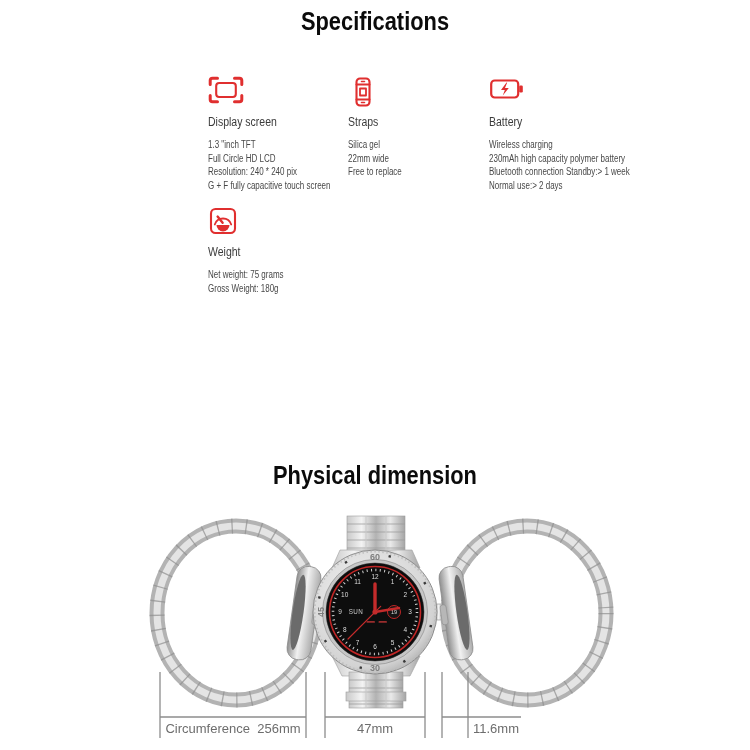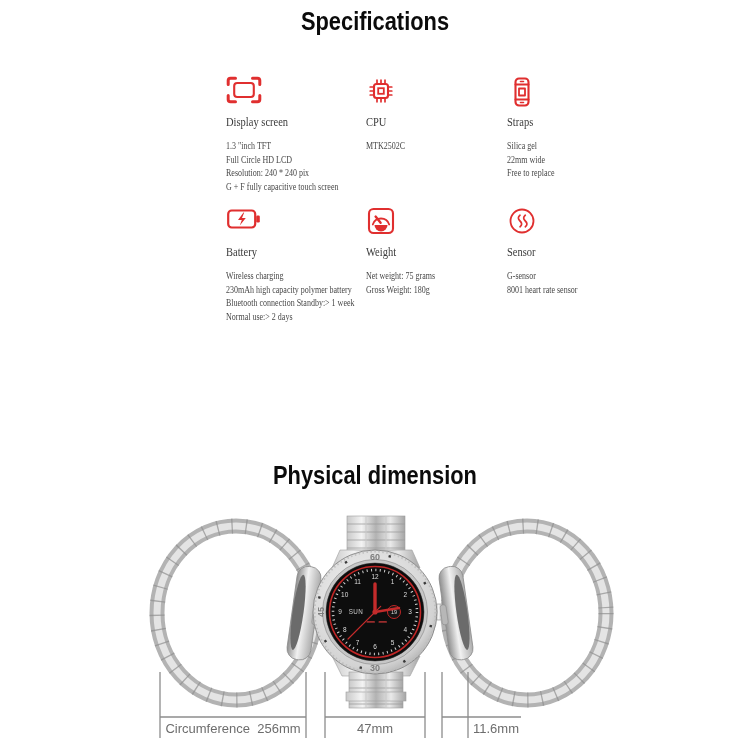--- a/index.html
+++ b/index.html
@@ -5,23 +5,23 @@
   html,body{margin:0;padding:0;background:#ffffff;}
   body{width:750px;height:750px;position:relative;overflow:hidden;
        font-family:"Liberation Sans",sans-serif;color:#454545;}
 
   .heading{position:absolute;left:0;width:750px;text-align:center;
            font-weight:bold;font-size:26px;color:#0b0b0b;
            transform:scaleX(0.84);letter-spacing:0px;}
   #spec-heading{top:6px;}
   #dim-heading{top:460px;}
 
-  .specs-grid{position:absolute;left:226px;top:76px;
+  .specs-grid{position:absolute;left:208px;top:76px;
               display:grid;grid-template-columns:140px 141px 140px;
-              grid-template-rows:130px 132px auto;font-family:Liberation Serif, serif;}
+              grid-template-rows:130px 132px auto;}
   .spec{width:140px;}
   .spec-icon{display:block;height:32px;}
   .spec-icon svg{display:block;}
   .spec-title{font-size:12.5px;color:#3b3b3b;margin:7px 0 9px 0;
               transform:scaleX(0.84);transform-origin:0 0;white-space:nowrap;}
   .spec-lines{font-size:10px;line-height:13.6px;color:#484848;
               transform:scaleX(0.8);transform-origin:0 0;white-space:nowrap;}
 
   #watch-art{position:absolute;left:0;top:510px;}
   .svg-label{font-family:"Liberation Sans",sans-serif;}
@@ -43,33 +43,20 @@
     <div class="spec-title">Display screen</div>
     <div class="spec-lines">
       <div>1.3 "inch TFT</div>
       <div>Full Circle HD LCD</div>
       <div>Resolution: 240 * 240 pix</div>
       <div>G + F fully capacitive touch screen</div>
     </div>
   </div>
 
 
-  <div class="spec">
-    <span class="spec-icon">
-      <svg width="30" height="30" viewBox="0 0 30 30" fill="none" stroke="#e02f2f" stroke-linecap="round">
-        <rect x="8" y="8" width="14" height="14" rx="2.5" stroke-width="2.1"></rect>
-        <rect x="12.2" y="12.2" width="5.6" height="5.6" stroke-width="1.8"></rect>
-        <path d="M11,4.2 V8 M15,4.2 V8 M19,4.2 V8 M11,22 V25.8 M15,22 V25.8 M19,22 V25.8 M4.2,11 H8 M4.2,15 H8 M4.2,19 H8 M22,11 H25.8 M22,15 H25.8 M22,19 H25.8" stroke-width="1.7"></path>
-      </svg>
-    </span>
-    <div class="spec-title">CPU</div>
-    <div class="spec-lines">
-      <div>MTK2502C</div>
-    </div>
-  </div>
 
   <div class="spec">
     <span class="spec-icon">
       <svg width="30" height="32" viewBox="0 0 30 32" fill="none" stroke="#e02f2f" stroke-linecap="round" stroke-linejoin="round">
         <rect x="8.5" y="2.5" width="13" height="27" rx="3.5" stroke-width="2.1"></rect>
         <path d="M8.5,8.5 H21.5 M8.5,23.5 H21.5" stroke-width="2"></path>
         <rect x="12" y="12.5" width="6" height="7" stroke-width="1.8"></rect>
         <path d="M13.5,5.5 H16.5 M13.5,26.5 H16.5" stroke-width="1.6"></path>
       </svg>
     </span>
@@ -109,34 +96,20 @@
         <path d="M14.6,16.8 L9.6,10.6" stroke-width="2.4"></path>
       </svg>
     </span>
     <div class="spec-title">Weight</div>
     <div class="spec-lines">
       <div>Net weight: 75 grams</div>
       <div>Gross Weight: 180g</div>
     </div>
   </div>
 
-  <div class="spec">
-    <span class="spec-icon">
-      <svg width="30" height="30" viewBox="0 0 30 30" fill="none" stroke="#e02f2f" stroke-linecap="round">
-        <circle cx="15" cy="15" r="11.5" stroke-width="1.8"></circle>
-        <path d="M13,9.2 C10.8,11.2 10.8,13 13,15 C15.2,17 15.2,18.8 13,20.8" stroke-width="1.7"></path>
-        <path d="M18.3,9.2 C16.1,11.2 16.1,13 18.3,15 C20.5,17 20.5,18.8 18.3,20.8" stroke-width="1.7"></path>
-      </svg>
-    </span>
-    <div class="spec-title">Sensor</div>
-    <div class="spec-lines">
-      <div>G-sensor</div>
-      <div>8001 heart rate sensor</div>
-    </div>
-  </div>
 </div>
 
 <div class="heading" id="dim-heading">Physical dimension</div>
 
 <svg id="watch-art" width="750" height="240" viewBox="0 0 750 240">
   <defs>
     <linearGradient id="mv" x1="0" y1="0" x2="1" y2="0">
       <stop offset="0" stop-color="#c9c9c9"></stop>
         <stop offset="0.25" stop-color="#f3f3f3"></stop>
       <stop offset="0.5" stop-color="#b2b2b2"></stop>

